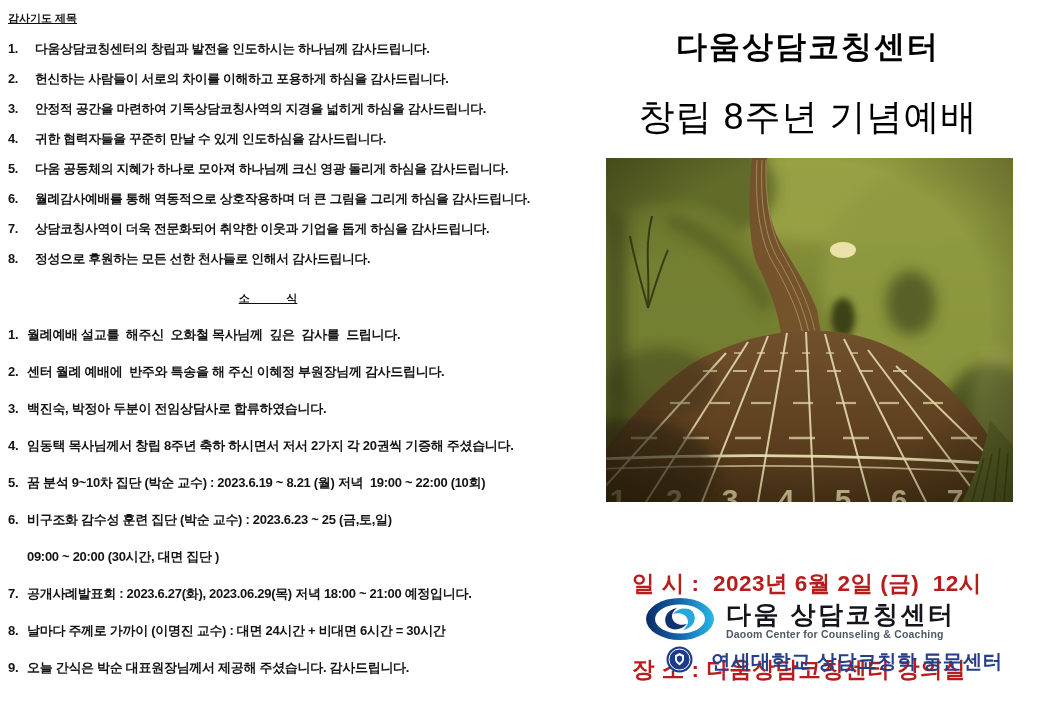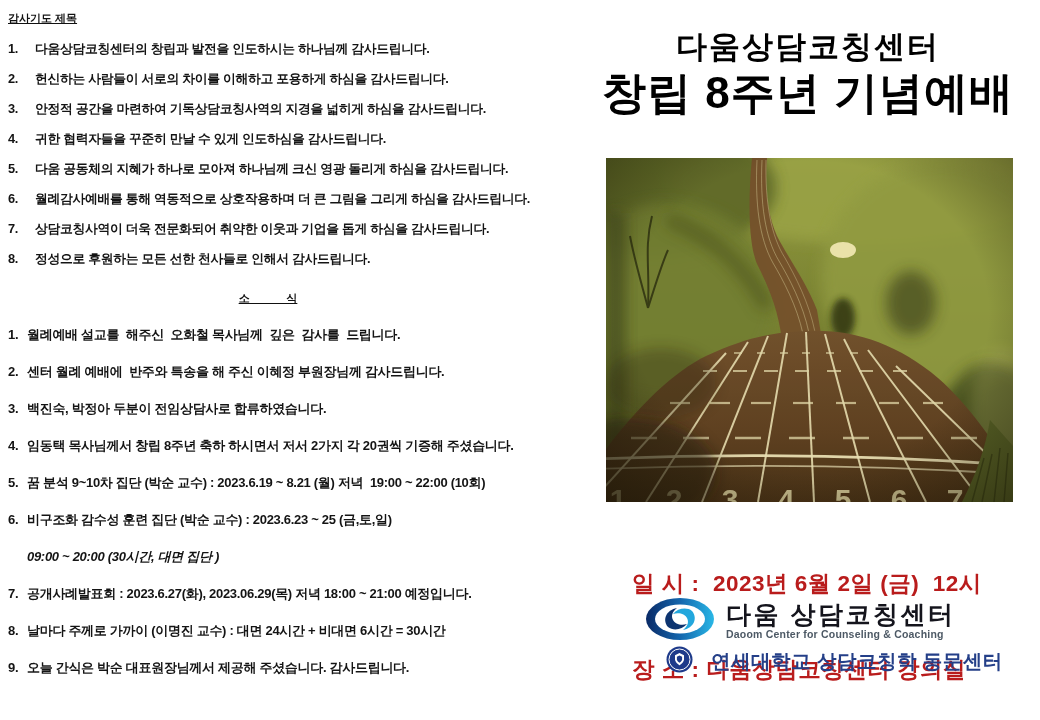--- a/index.html
+++ b/index.html
@@ -13,28 +13,28 @@
     display:inline-block;font-size:11px;font-weight:700;line-height:20px;
     text-decoration:underline;white-space:pre;letter-spacing:0px;color:#111;
   }
   .list{margin:0;padding:0;}
   .row{display:flex;align-items:baseline;white-space:pre;}
   .prayer .row{line-height:30px;font-size:12.8px;font-weight:600;letter-spacing:-0.3px;}
   .prayer .num{width:27px;flex:0 0 27px;}
   .news .row{line-height:37px;font-size:13px;font-weight:600;letter-spacing:-0.3px;}
   .news .num{width:19px;flex:0 0 19px;}
   .news .cont{line-height:37px;font-size:13px;font-weight:600;letter-spacing:-0.3px;
-    padding-left:19px;white-space:pre;font-style:italic;}
+    padding-left:19px;white-space:pre;}
   #prayer-list{margin-top:6px;}
   #news-heading-wrap{margin-top:14px;text-align:center;}
   #news-list{margin-top:8px;}
   
   #title-block{position:absolute;left:592px;top:26px;width:432px;text-align:center;color:#000;}
   #title-line1{font-size:31px;font-weight:900;line-height:42px;letter-spacing:2px;}
-  #title-line2{font-size:44px;font-weight:700;line-height:50px;letter-spacing:1px;}
+  #title-line2{font-size:36px;font-weight:400;line-height:50px;letter-spacing:1px;margin-top:24px;}
   #photo{position:absolute;left:606px;top:158px;width:407px;height:344px;}
   #photo svg{display:block;width:100%;height:100%;}
   #event-block{
     position:absolute;left:632px;top:513px;font-size:22.5px;font-weight:700;
     color:#b91c1c;line-height:28.5px;white-space:pre;letter-spacing:0.5px;
   }
   #logo-row{position:absolute;left:644px;top:596px;display:flex;align-items:center;gap:10px;justify-content:space-between;}
   #logo-name{font-size:25px;font-weight:800;color:#14141c;letter-spacing:2.5px;line-height:27px;white-space:pre;}
   #logo-subtitle{font-size:10.5px;font-weight:700;color:#4d5965;letter-spacing:0.2px;line-height:13px;white-space:pre;}
   #affil-row{position:absolute;left:666px;top:646px;display:flex;align-items:center;gap:18px;}

